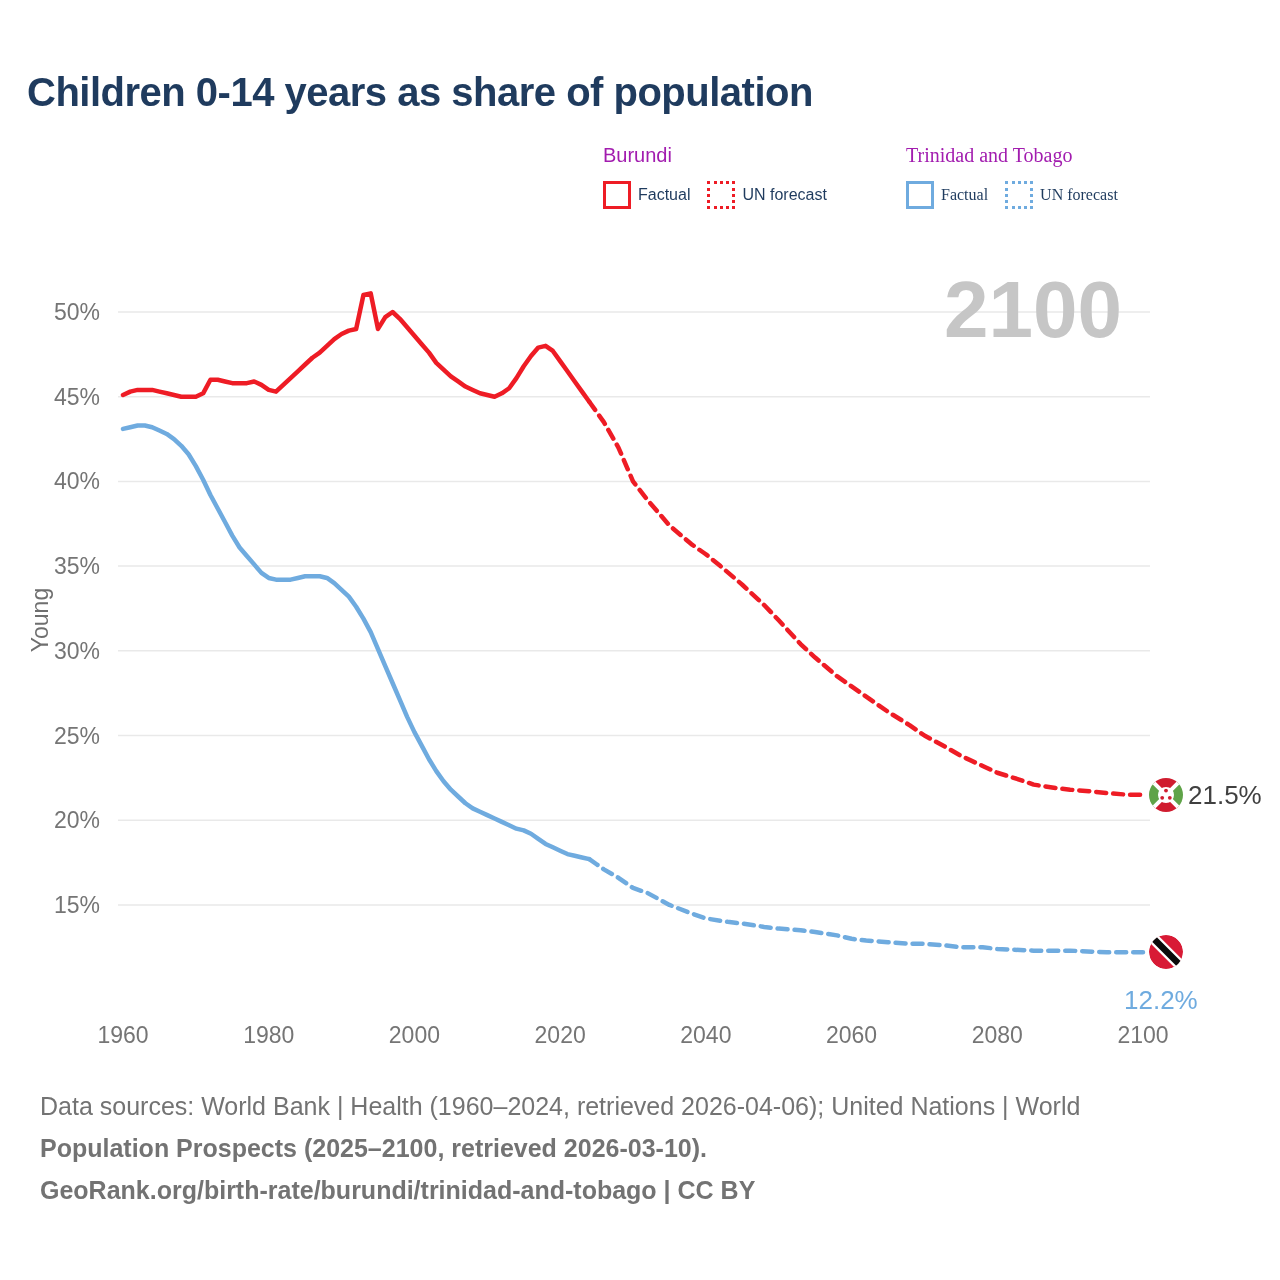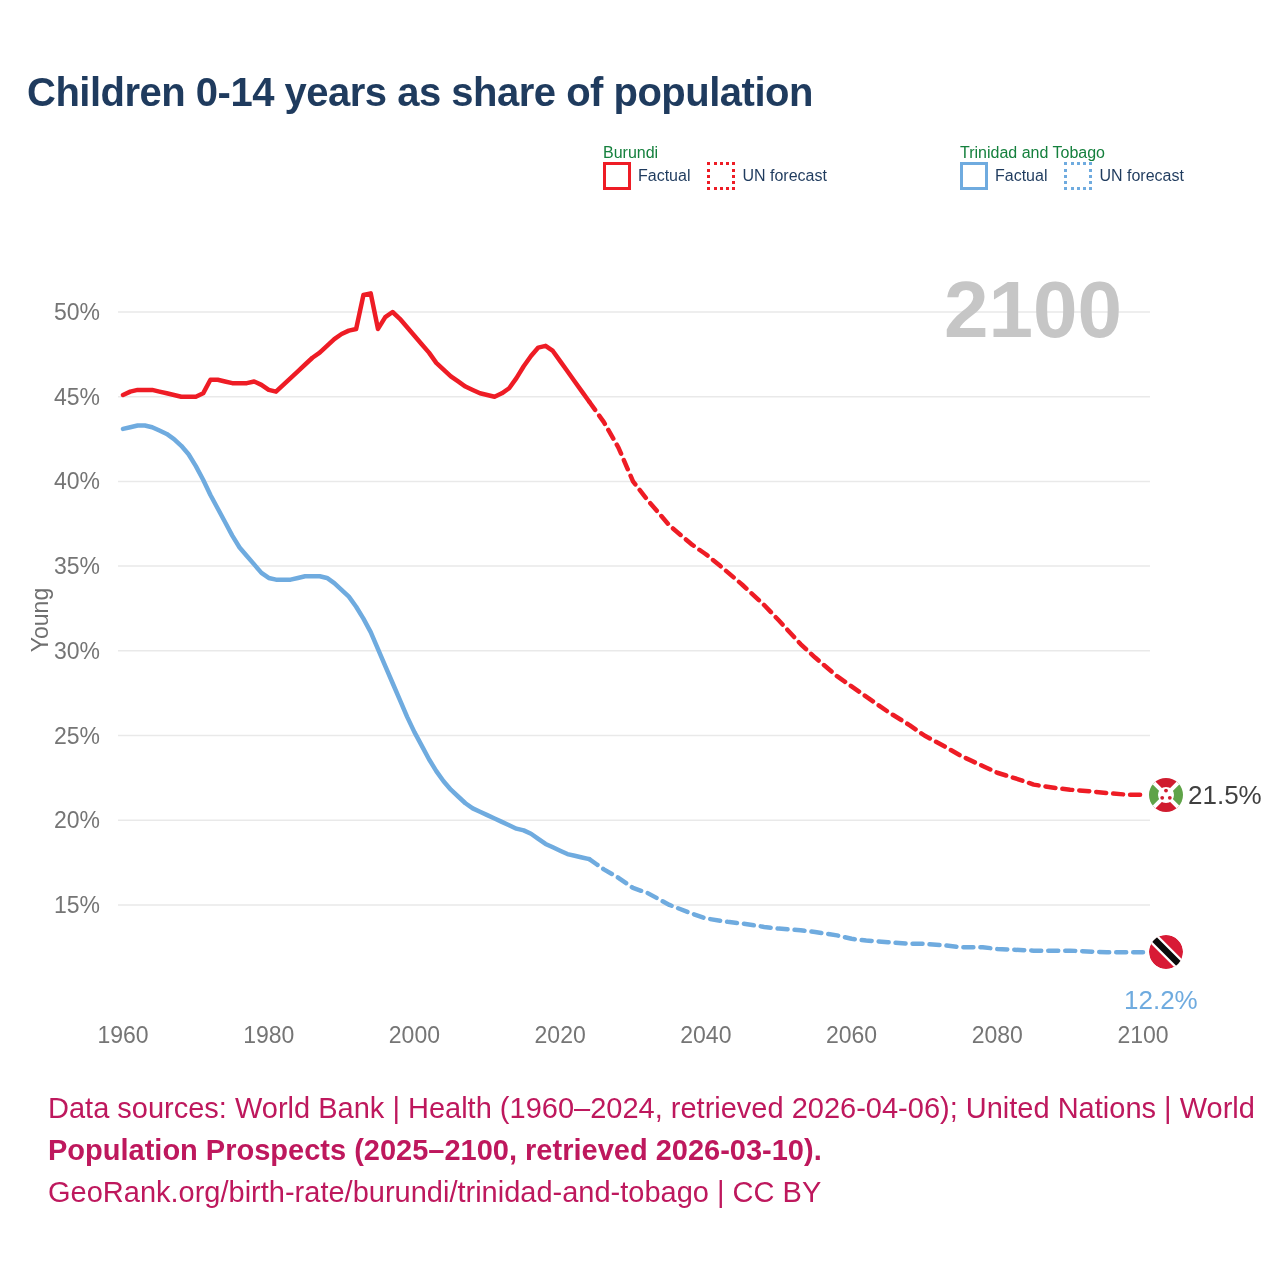--- a/index.html
+++ b/index.html
@@ -1,40 +1,40 @@
 <!DOCTYPE html>
 <html><head>
 <meta charset="utf-8">
 <style>
   html,body{margin:0;padding:0;background:#ffffff;}
   .page{position:relative;width:1280px;height:1280px;background:#fff;overflow:hidden;
         font-family:"Liberation Sans",sans-serif;}
   .title{position:absolute;left:27px;top:70px;font-size:40px;font-weight:bold;
          color:#1f3b5e;letter-spacing:-0.5px;}
   .legend-group{position:absolute;top:144px;}
-  .legend-title{font-size:16px;color:#15803d;}
+  .legend-title{font-size:20px;color:#a21caf;margin-bottom:14px;}
   .legend-row{display:flex;align-items:center;gap:17px;}
   .legend-item{display:flex;align-items:center;}
   .swatch{width:22px;height:22px;display:inline-block;}
   .swatch.solid-red{border:3px solid #ee1c25;}
   .swatch.dotted-red{border:3px dotted #ee1c25;}
   .swatch.solid-blue{border:3px solid #6fabdf;}
   .swatch.dotted-blue{border:3px dotted #6fabdf;}
   .legend-item-label{font-size:16px;color:#1f3b5e;margin-left:7px;}
   .watermark{position:absolute;top:270px;right:158px;font-size:80px;font-weight:bold;
              color:#c6c6c6;line-height:1;z-index:3;}
   #chart-svg{position:absolute;left:0;top:0;z-index:2;}
   .ylabel{position:absolute;left:40px;top:620px;transform:translate(-50%,-50%) rotate(-90deg);
           font-size:23px;color:#6f6f6f;z-index:2;white-space:nowrap;}
   .flag{position:absolute;z-index:4;}
   .end-label{position:absolute;font-size:26px;z-index:4;}
   .end-label.red{color:#404040;}
   .end-label.blue{color:#6fabdf;}
-  .footer-line{position:absolute;left:48px;font-size:29px;color:#be185d;}
-  .f1{top:1092px;} .f2{top:1134px;font-weight:bold;} .f3{top:1176px;}
+  .footer-line{position:absolute;left:40px;font-size:25px;color:#737373;}
+  .f1{top:1092px;} .f2{top:1134px;font-weight:bold;} .f3{top:1176px;font-weight:bold;}
 </style>
 </head>
 <body>
 
 <div class="page">
 
   <div class="title">Children 0-14 years as share of population</div>
 
   <div class="legend-group" style="left:603px;">
     <div class="legend-title">Burundi</div>
@@ -43,21 +43,21 @@
         <span class="swatch solid-red"></span>
         <span class="legend-item-label">Factual</span>
       </div>
       <div class="legend-item">
         <span class="swatch dotted-red"></span>
         <span class="legend-item-label">UN forecast</span>
       </div>
     </div>
   </div>
 
-  <div class="legend-group" style="left:960px;">
+  <div class="legend-group" style="left:906px;font-family:Liberation Serif, serif;">
     <div class="legend-title">Trinidad and Tobago</div>
     <div class="legend-row">
       <div class="legend-item">
         <span class="swatch solid-blue"></span>
         <span class="legend-item-label">Factual</span>
       </div>
       <div class="legend-item">
         <span class="swatch dotted-blue"></span>
         <span class="legend-item-label">UN forecast</span>
       </div>

